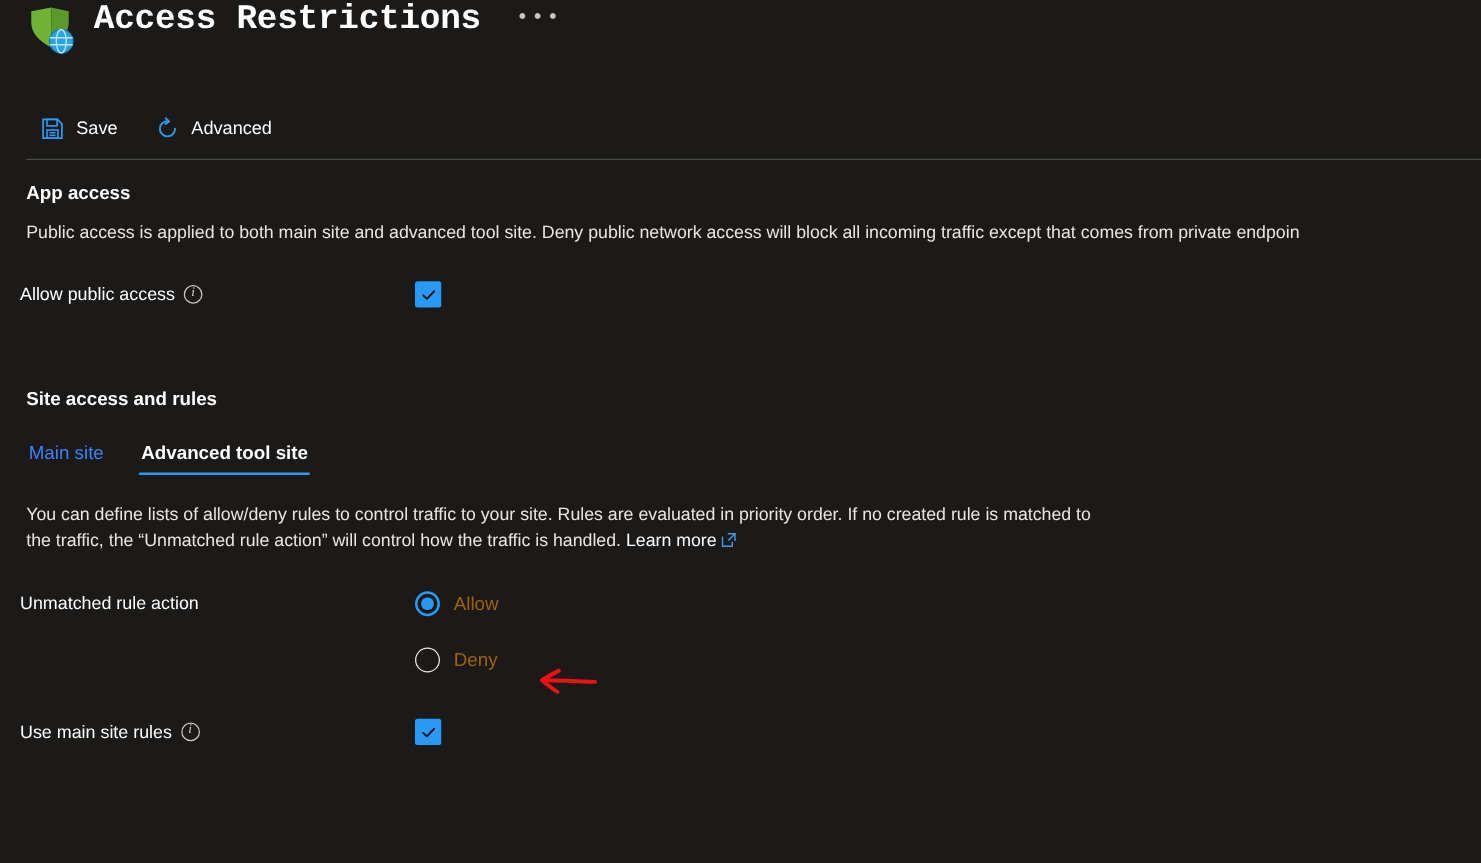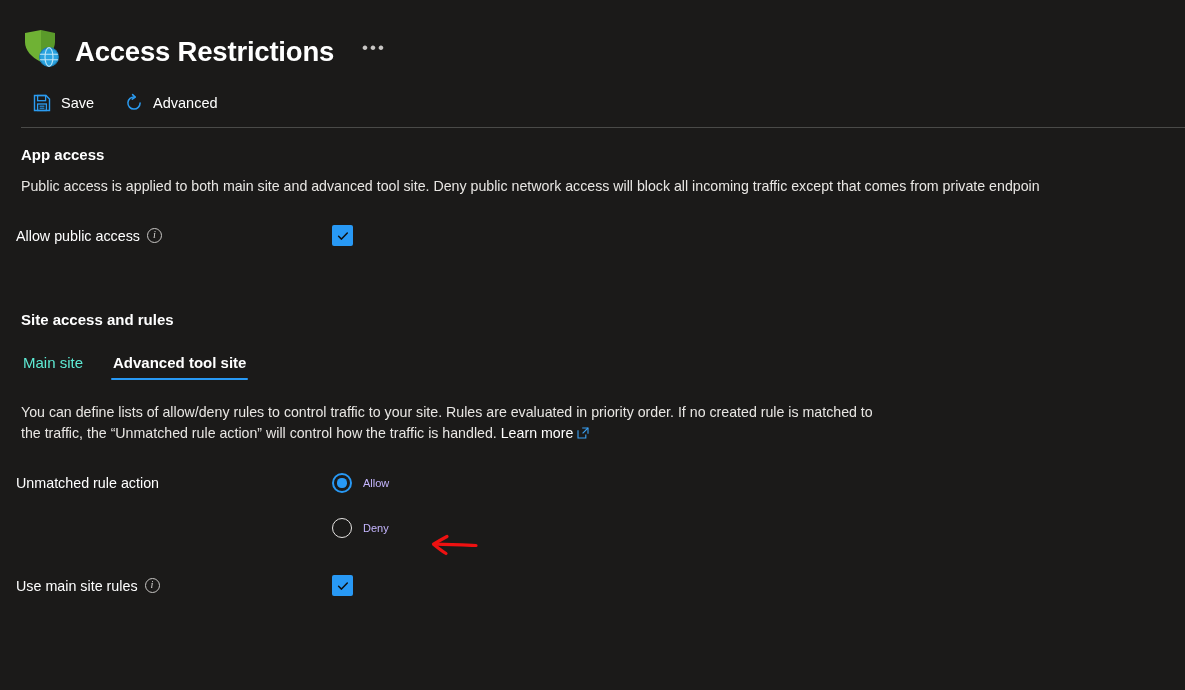--- a/index.html
+++ b/index.html
@@ -12,21 +12,21 @@
   body {
     font-family: "Liberation Sans", sans-serif;
     color: #ffffff;
     -webkit-font-smoothing: antialiased;
   }
   .page { position: relative; width: 1185px; height: 690px; overflow: hidden; }
 
   
   .header {
     position: absolute; left: 0; top: 0; right: 0; height: 68px;
-    display: flex; align-items: flex-end; padding-left: 19px;
+    display: flex; align-items: flex-start; padding-left: 19px; font-family: Liberation Mono, monospace;
   }
   .app-icon { width: 42px; height: 42px; flex: 0 0 42px; position: relative; margin-top: 2px;}
   .page-title {
     font-size: 27.5px; font-weight: bold; letter-spacing: -0.2px;
     margin-left: 14px; color: #ffffff; white-space: nowrap;
   }
   .more-dots {
     margin-left: 24px; color: #c8c6c4; font-size: 17px;
     letter-spacing: 2px; line-height: 1; padding: 6px 4px 12px 4px; cursor: pointer;
     user-select:none;
@@ -77,21 +77,21 @@
   .checkbox {
     width: 21px; height: 21px; border-radius: 2px; background: #2899f5;
     display: inline-flex; align-items: center; justify-content: center;
     cursor: pointer;
   }
   .checkbox svg { display: block; }
 
   
   .tabs { display: flex; padding-left: 21px; gap: 26px; }
   .tab {
-    font-size: 15px; color: #5eead4; padding: 4px 2px 9px 2px; cursor: pointer;
+    font-size: 15px; color: #3b82f6; padding: 4px 2px 9px 2px; cursor: pointer;
     position: relative; white-space: nowrap;
   }
   .tab.active { font-weight: bold; color: #ffffff; }
   .tab.active::after {
     content: ""; position: absolute; left: 0; right: 0; bottom: 0;
     height: 2.5px; background: #2899f5; border-radius: 1px;
   }
   .link { color: #ffffff; text-decoration: none; cursor: pointer; }
   .ext-icon { display: inline-block; vertical-align: -1px; margin-left: 4px; }
 
@@ -100,21 +100,21 @@
   .radio {
     width: 20px; height: 20px; border-radius: 50%; box-sizing: border-box;
     cursor: pointer; flex: 0 0 20px; position: relative;
   }
   .radio.unchecked { border: 1.6px solid #e7e5e3; background: transparent; }
   .radio.checked { border: 2px solid #2899f5; background: transparent; }
   .radio.checked::after {
     content: ""; position: absolute; left: 3.4px; top: 3.4px;
     width: 9.2px; height: 9.2px; border-radius: 50%; background: #2899f5;
   }
-  .radio-label { font-size: 11px; color: #c4b5fd; }
+  .radio-label { font-size: 15px; color: #a16207; }
 
   
   .arrow-annotation {
     position: absolute; left: 424px; top: 528px; pointer-events: none;
   }
 </style>
 </head>
 <body>
 
 <div class="page">

